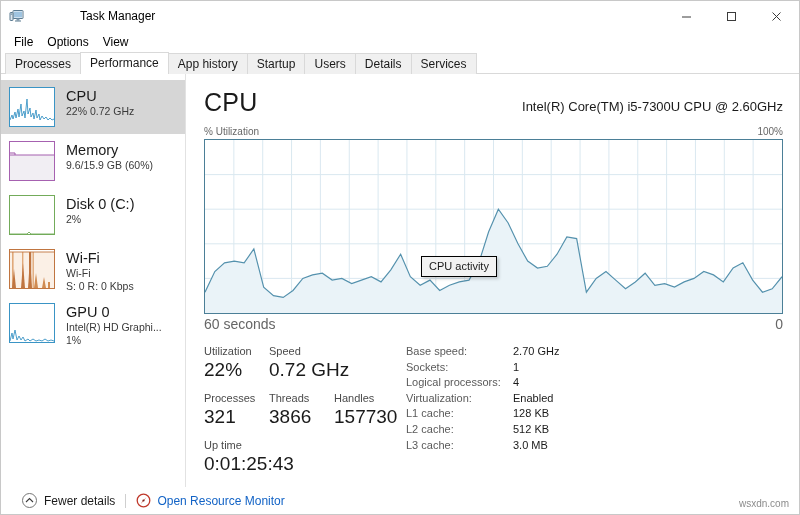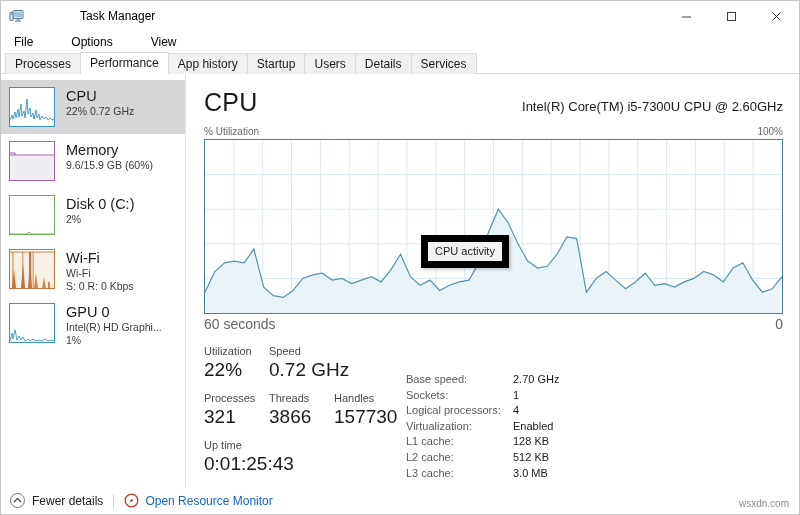--- a/index.html
+++ b/index.html
@@ -49,21 +49,20 @@
   }
   .win-btn svg { display: block; }
 
   
   .menubar {
     height: 21px;
     display: flex;
     align-items: center;
     padding-left: 6px;
     background: #ffffff;
-    gap: 24px;
   }
   .menu-item {
     font-size: 12px;
     color: #000000;
     padding: 2px 7px;
   }
 
   
   .tabstrip {
     height: 22px;
@@ -182,23 +181,23 @@
     justify-content: space-between;
     margin-top: 2px;
   }
   .graph-foot span {
     font-size: 14px;
     color: #666666;
     text-align: right;
   }
   .tooltip {
     position: absolute;
-    left: 216px; top: 95px;
+    left: 216px; top: 116px;
     background: #f2f2f2;
-    border: 7px solid #000000;
+    border: 1px solid #000000;
     font-size: 11px;
     color: #1a1a1a;
     padding: 3px 7px 4px 7px;
     box-shadow: 2px 2px 3px rgba(0,0,0,.18);
     white-space: nowrap;
   }
 
   
   .stats {
     display: flex;
@@ -219,42 +218,41 @@
   }
   .stat-value {
     font-size: 19px;
     color: #1a1a1a;
     line-height: 24px;
     white-space: nowrap;
   }
   .stats-right {
     flex: 1;
     padding-left: 6px;
-    margin-top: 28px;
   }
   .spec-row {
     display: flex;
     line-height: 15.6px;
   }
   .spec-label {
     width: 107px;
     font-size: 11px;
     color: #5a5a5a;
     white-space: nowrap;
   }
   .spec-value {
     font-size: 11px;
     color: #1a1a1a;
     white-space: nowrap;
   }
 
   
   .statusbar {
     position: absolute;
-    left: 0; right: 0; bottom: 0;
+    left: 12px; right: 0; bottom: 0;
     height: 27px;
     display: flex;
     align-items: center;
     padding-left: 9px;
     background: #ffffff;
   }
   .fewer {
     display: flex;
     align-items: center;
     font-size: 12px;

